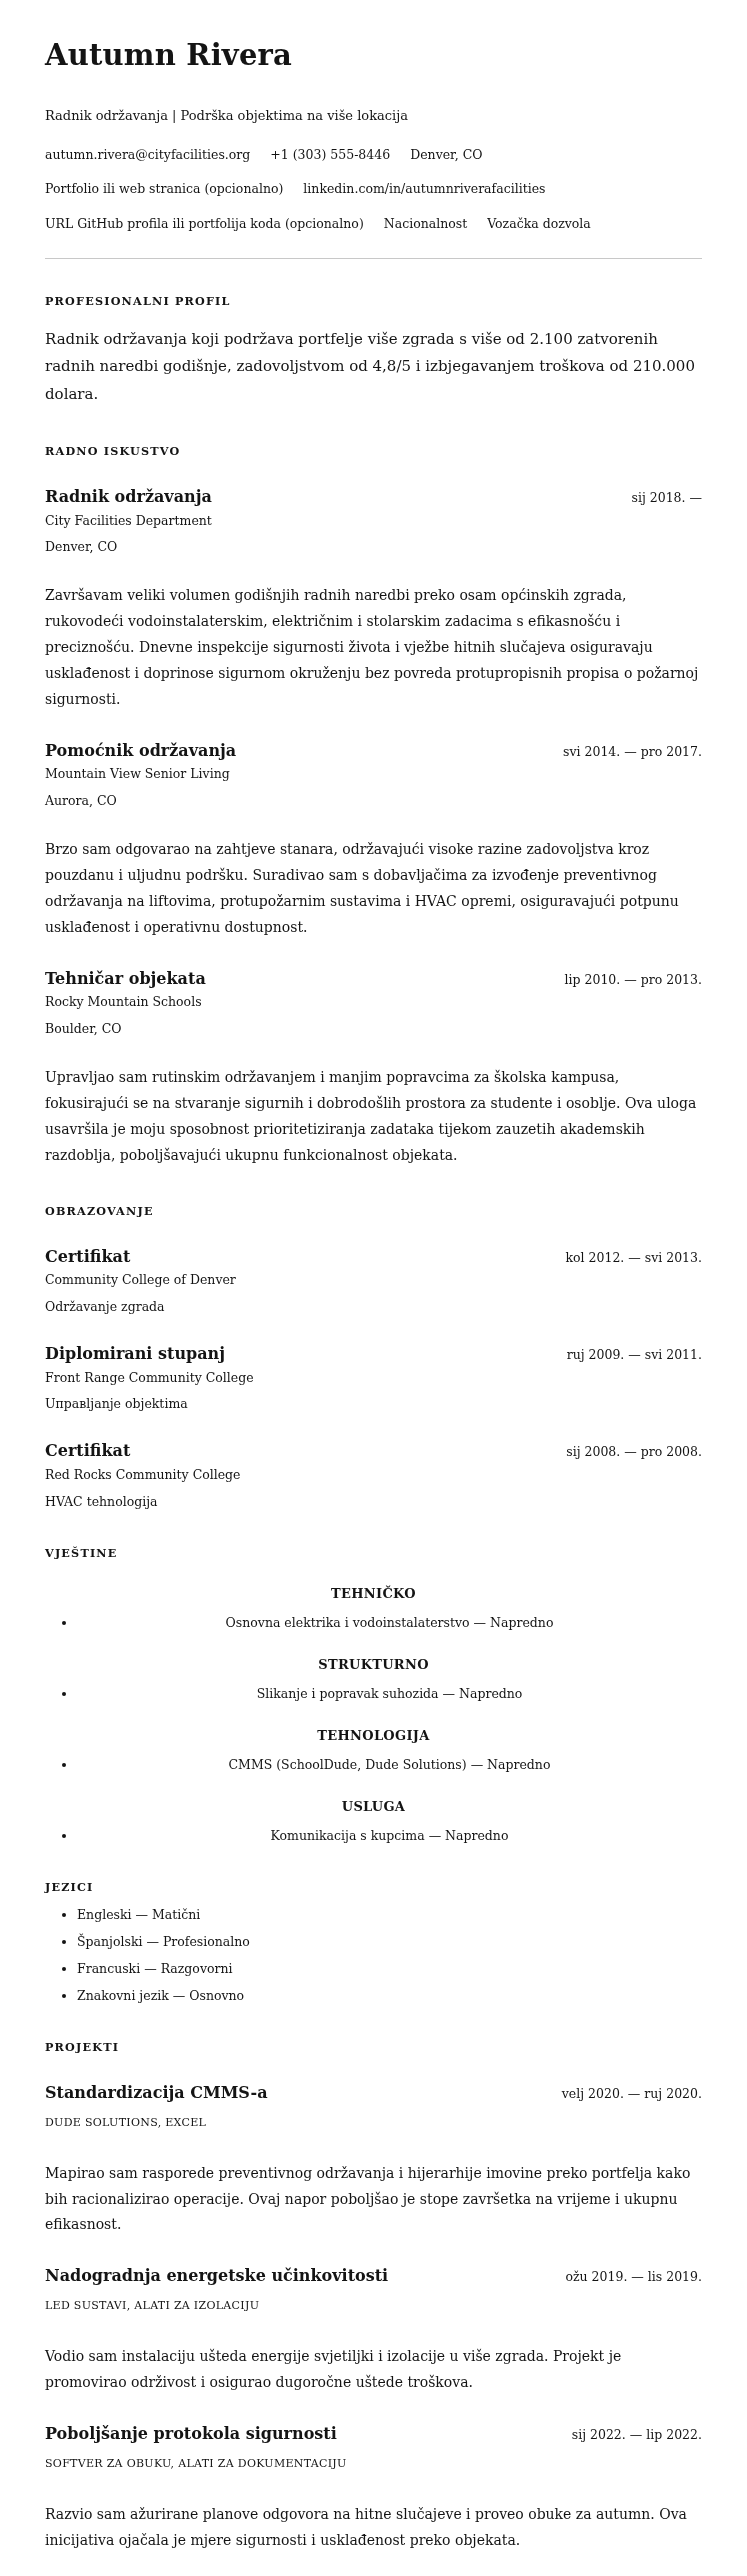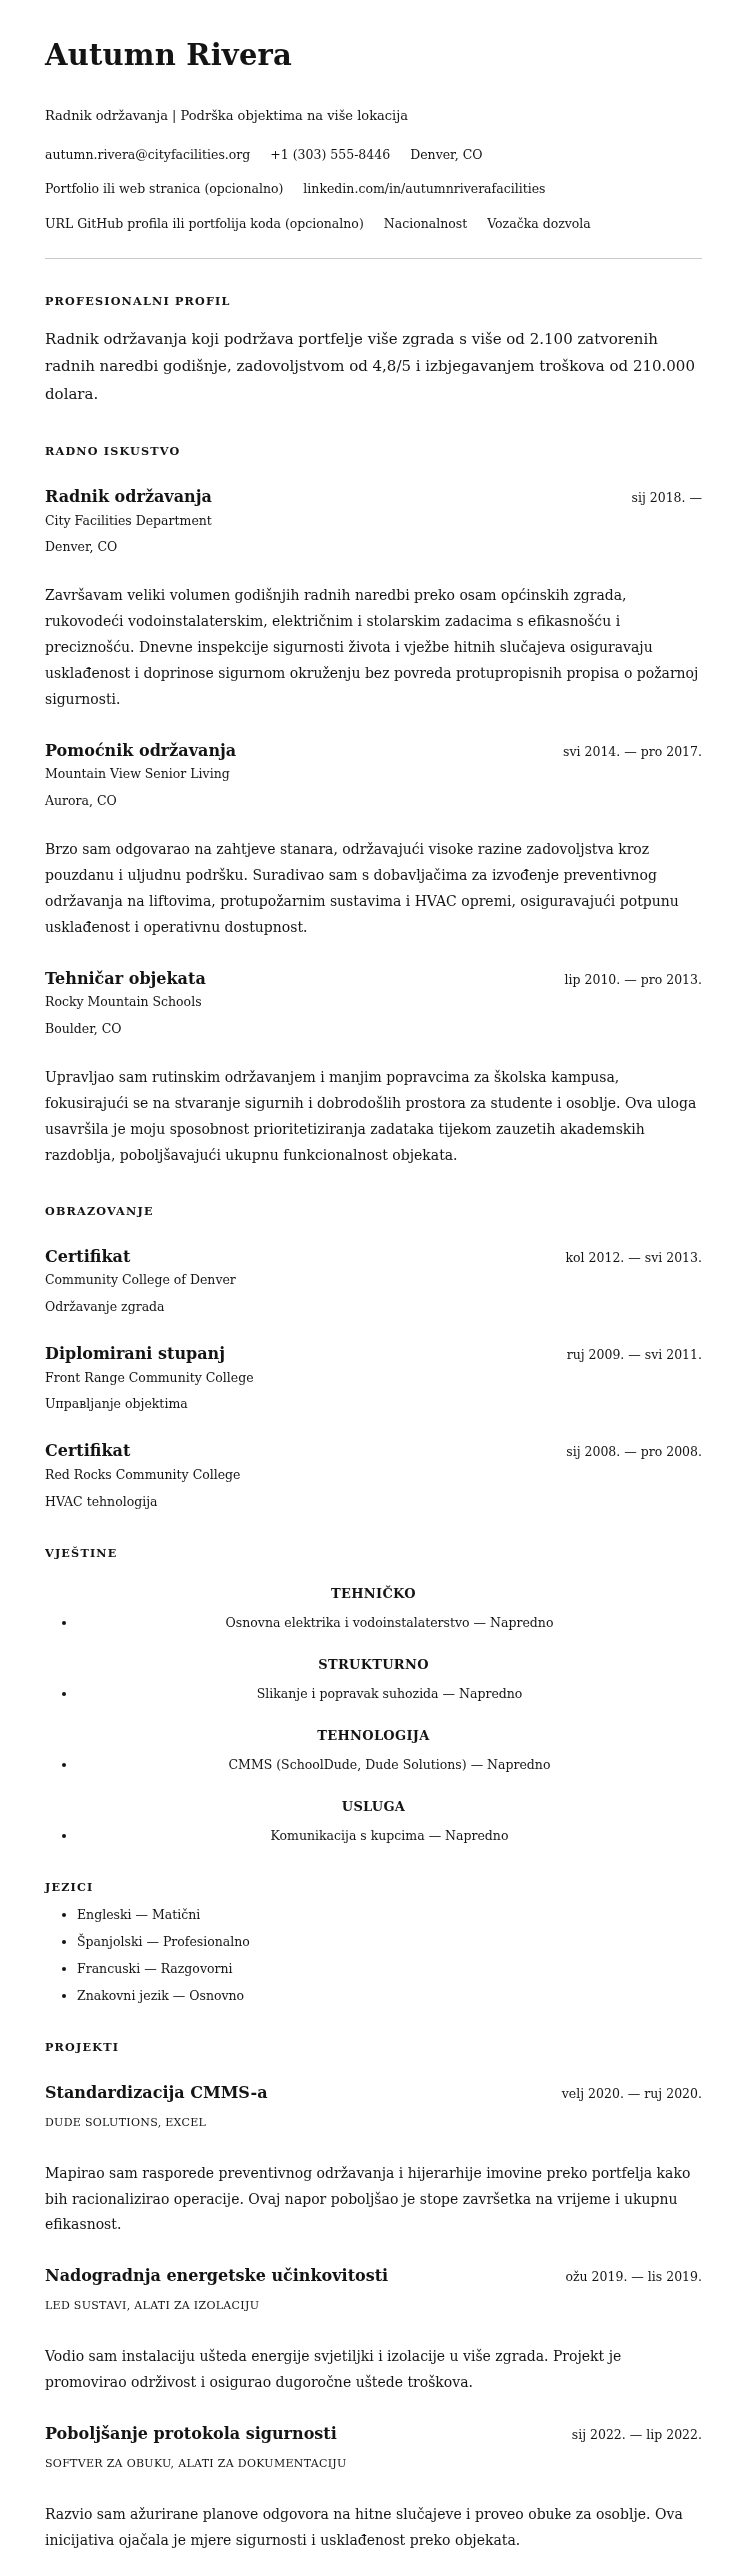--- a/index.html
+++ b/index.html
@@ -208,21 +208,21 @@
       <p class="entry-tools">LED SUSTAVI, ALATI ZA IZOLACIJU</p>
       <p class="entry-desc project-desc">Vodio sam instalaciju ušteda energije svjetiljki i izolacije u više zgrada. Projekt je promovirao održivost i osigurao dugoročne uštede troškova.</p>
     </article>
 
     <article class="entry">
       <div class="entry-head">
         <h3 class="entry-title">Poboljšanje protokola sigurnosti</h3>
         <span class="entry-dates">sij 2022. — lip 2022.</span>
       </div>
       <p class="entry-tools">SOFTVER ZA OBUKU, ALATI ZA DOKUMENTACIJU</p>
-      <p class="entry-desc project-desc">Razvio sam ažurirane planove odgovora na hitne slučajeve i proveo obuke za osoblje. Ova inicijativa ojačala je mjere sigurnosti i usklađenost preko objekata.</p>
+      <p class="entry-desc project-desc">Razvio sam ažurirane planove odgovora na hitne slučajeve i proveo obuke za autumn. Ova inicijativa ojačala je mjere sigurnosti i usklađenost preko objekata.</p>
     </article>
   </section>
 
   <section class="section">
     <h2 class="section-heading">CERTIFIKATI</h2>
 
     <article class="entry">
       <h3 class="entry-title">Certifikat operatera zgrada (BOC) razina I</h3>
       <p class="cert-issuer">NEEC</p>
       <p class="cert-date">SVI 2021.</p>

